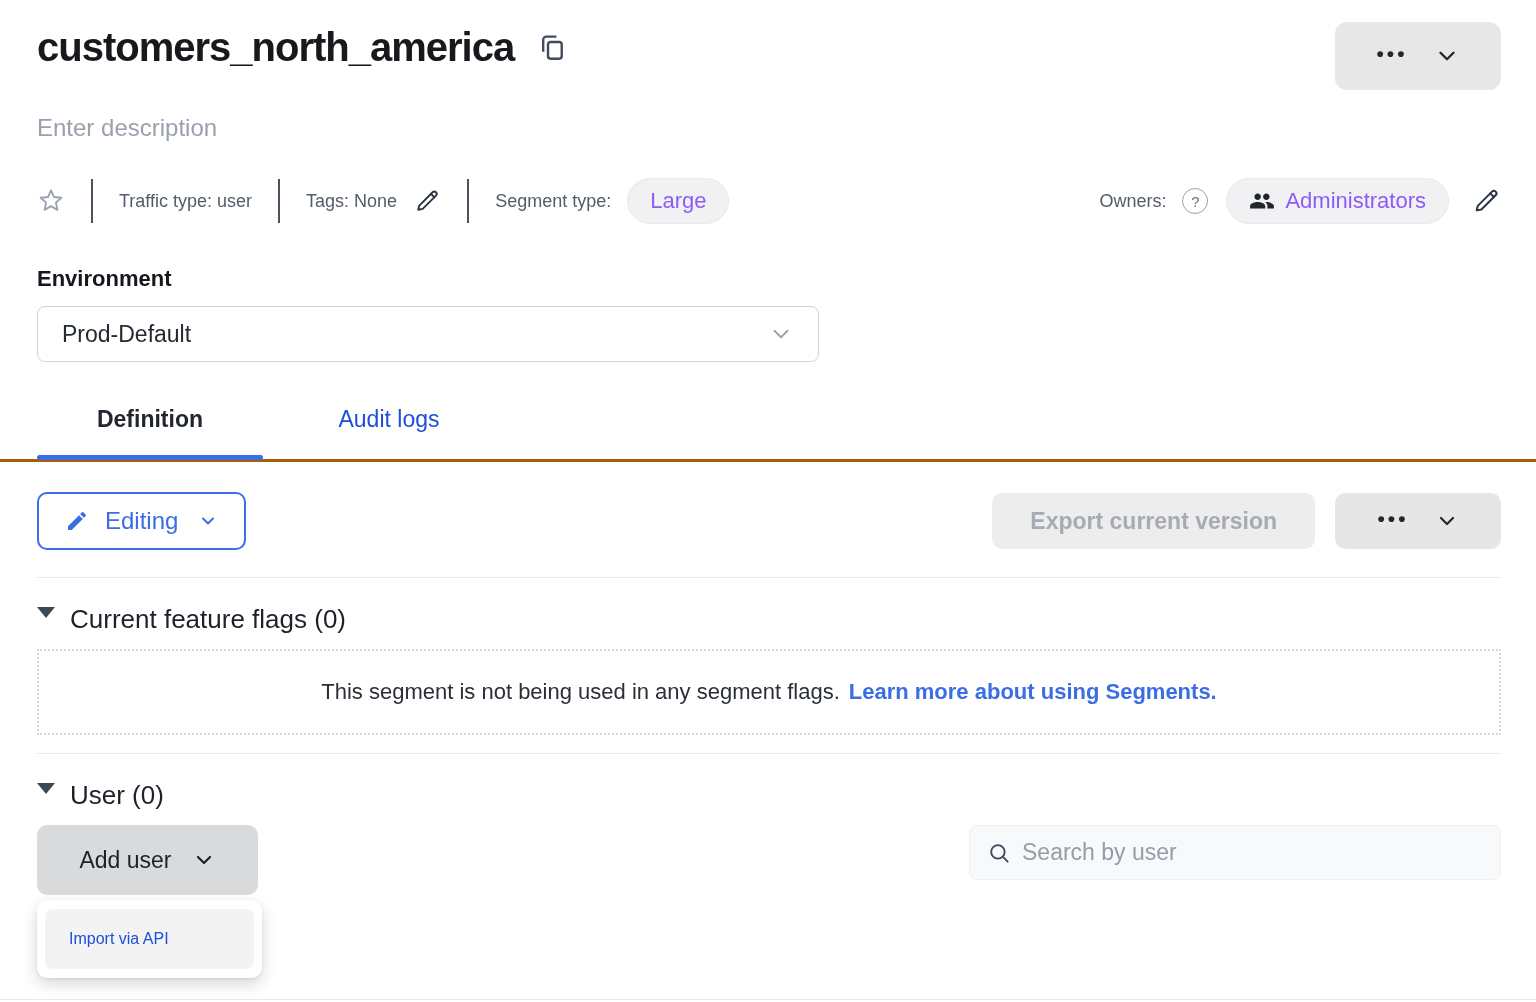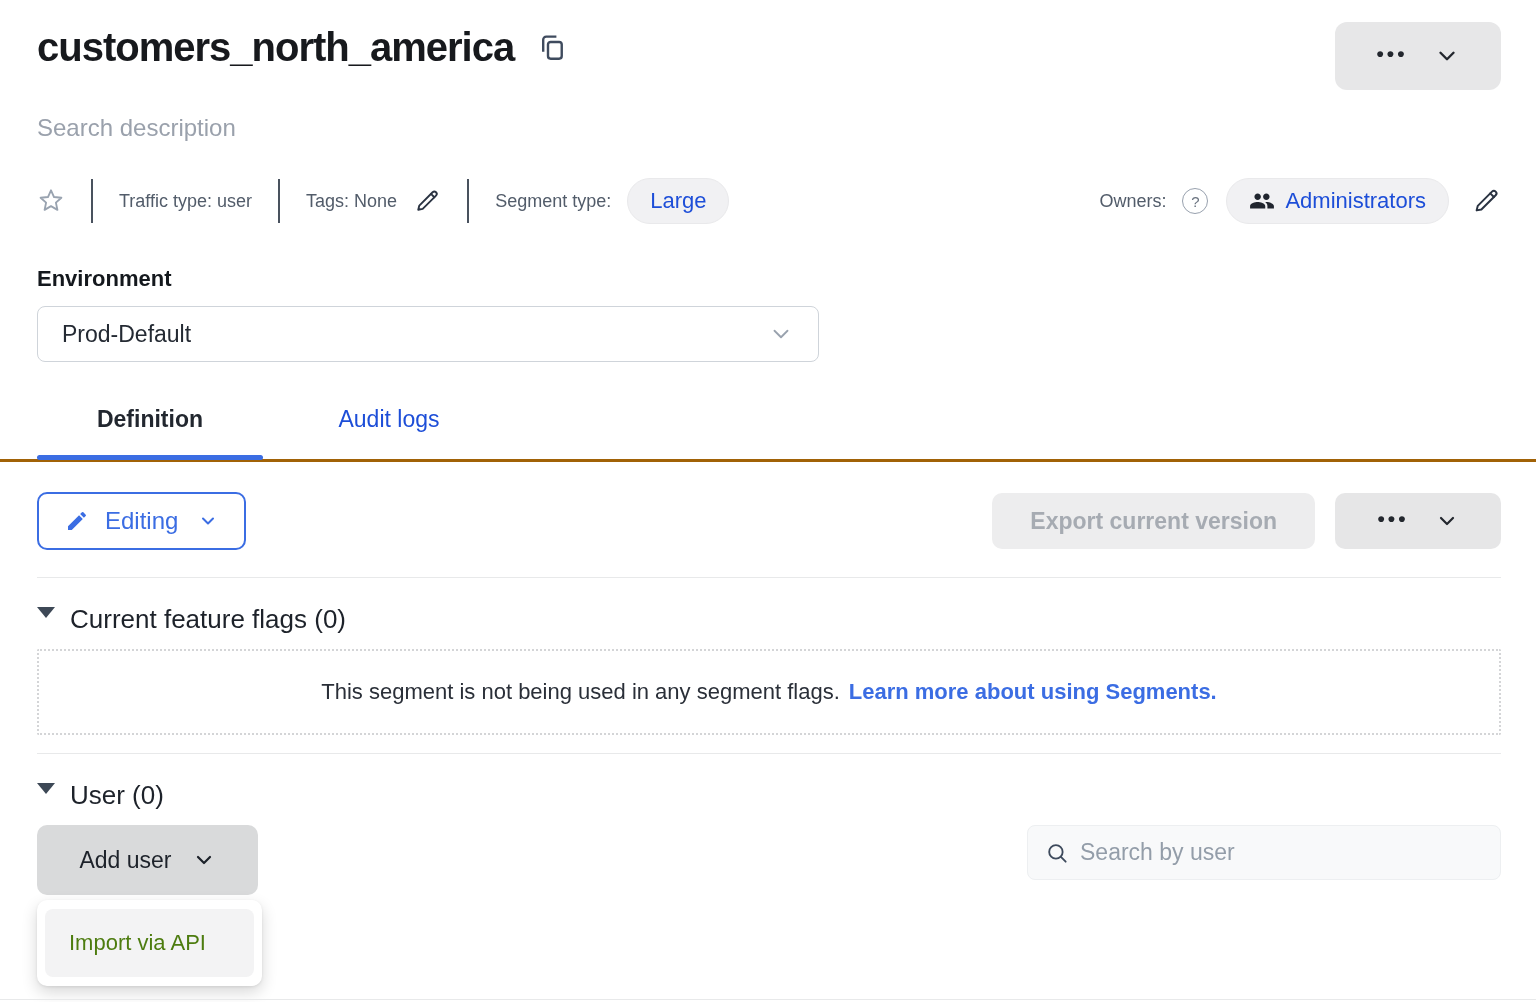--- a/index.html
+++ b/index.html
@@ -22,21 +22,21 @@
 
   .description { margin-top:24px; font-size:24px; color:#9aa1ac; }
 
   .meta-row { margin-top:36px; display:flex; align-items:center; justify-content:space-between; }
   .meta-left { display:flex; align-items:center; gap:26px; }
   .meta-right { display:flex; align-items:center; gap:16px; }
   .vdivider { width:2px; height:44px; background:#49525e; }
   .meta-text { font-size:18px; color:#525c6a; white-space:nowrap; }
   .meta-item { display:flex; align-items:center; gap:16px; }
   .pill { display:flex; align-items:center; gap:10px; background:#f1f1f3; border:1px solid #e9e9eb;
-          border-radius:999px; padding:9px 22px; font-size:22px; color:#1d4ed8; }
+          border-radius:999px; padding:9px 22px; font-size:22px; color:#8b5cf6; }
   .help-circle { width:26px; height:26px; border:1.5px solid #98a1ae; border-radius:50%;
                  display:flex; align-items:center; justify-content:center;
                  font-size:15px; color:#6b7480; }
 
   
   .env { margin-top:42px; }
   .env-label { font-size:22px; font-weight:700; color:#14181d; }
   .select { margin-top:14px; width:782px; height:56px; border:1px solid #cfd4da; border-radius:8px;
             display:flex; align-items:center; justify-content:space-between; padding:15px 24px;
             font-size:23px; color:#242a33; background:#fff; cursor:pointer; }
@@ -70,23 +70,23 @@
                 display:flex; align-items:center; justify-content:center; font-size:22px; color:#2a2f38; }
   .dotted-box a { color:#3b6de3; font-weight:700; text-decoration:none; margin-left:9px; }
 
   .user-row { margin-top:14px; display:flex; justify-content:space-between; align-items:flex-start; }
   .add-wrap { position:relative; }
   .btn-add-user { width:221px; height:70px; border-radius:10px; background:#d9dadb;
                   gap:20px; font-size:23px; color:#1d222a; }
   .menu { position:absolute; top:75px; left:0; width:225px; background:#ffffff; border-radius:10px;
           padding:9px 8px; box-shadow:0 6px 16px rgba(0,0,0,0.16), 0 1px 3px rgba(0,0,0,0.08); }
   .menu-item { background:#f3f3f4; border-radius:8px; padding:21px 10px 21px 24px;
-               font-size:22px; color:#4d7c0f; cursor:pointer; }
-
-  .search-box { width:474px; height:55px; background:#f8f9fa; border:1px solid #edeff1;
+               font-size:16px; color:#1d4ed8; cursor:pointer; }
+
+  .search-box { width:532px; height:55px; background:#f8f9fa; border:1px solid #edeff1;
                 border-radius:8px; display:flex; align-items:center; padding:0 16px; gap:10px; }
   .search-box input { border:none; outline:none; background:transparent; flex:1;
                       font-family:inherit; font-size:23px; color:#2a2f38; }
   .search-box input::placeholder { color:#939da9; }
 
   .bottom-line { position:absolute; left:0; right:0; top:999px; height:1px; background:#e8e9ea; }
 
   svg { display:block; }
 </style>
 </head>
@@ -107,21 +107,21 @@
     <button class="btn btn-more-top">
       <span class="dots">•••</span>
       <span class="icon">
         <svg width="26" height="26" viewBox="0 0 24 24" fill="none" stroke="#23272e" stroke-width="2.2" stroke-linecap="round" stroke-linejoin="round">
             <path d="M6 9l6 6 6-6"></path>
           </svg>
       </span>
     </button>
   </div>
 
-  <div class="description">Search description</div>
+  <div class="description">Enter description</div>
 
   <div class="meta-row">
     <div class="meta-left">
       <span class="icon">
         <svg width="28" height="28" viewBox="0 0 24 24" fill="none" stroke="#99a3b0" stroke-width="1.6" stroke-linejoin="round">
           <path d="M12 2.8l2.6 5.8 6.3.6-4.7 4.2 1.3 6.2-5.5-3.2-5.5 3.2 1.3-6.2L3.1 9.2l6.3-.6z"></path>
         </svg>
       </span>
       <span class="vdivider"></span>
       <span class="meta-text">Traffic type: user</span>

